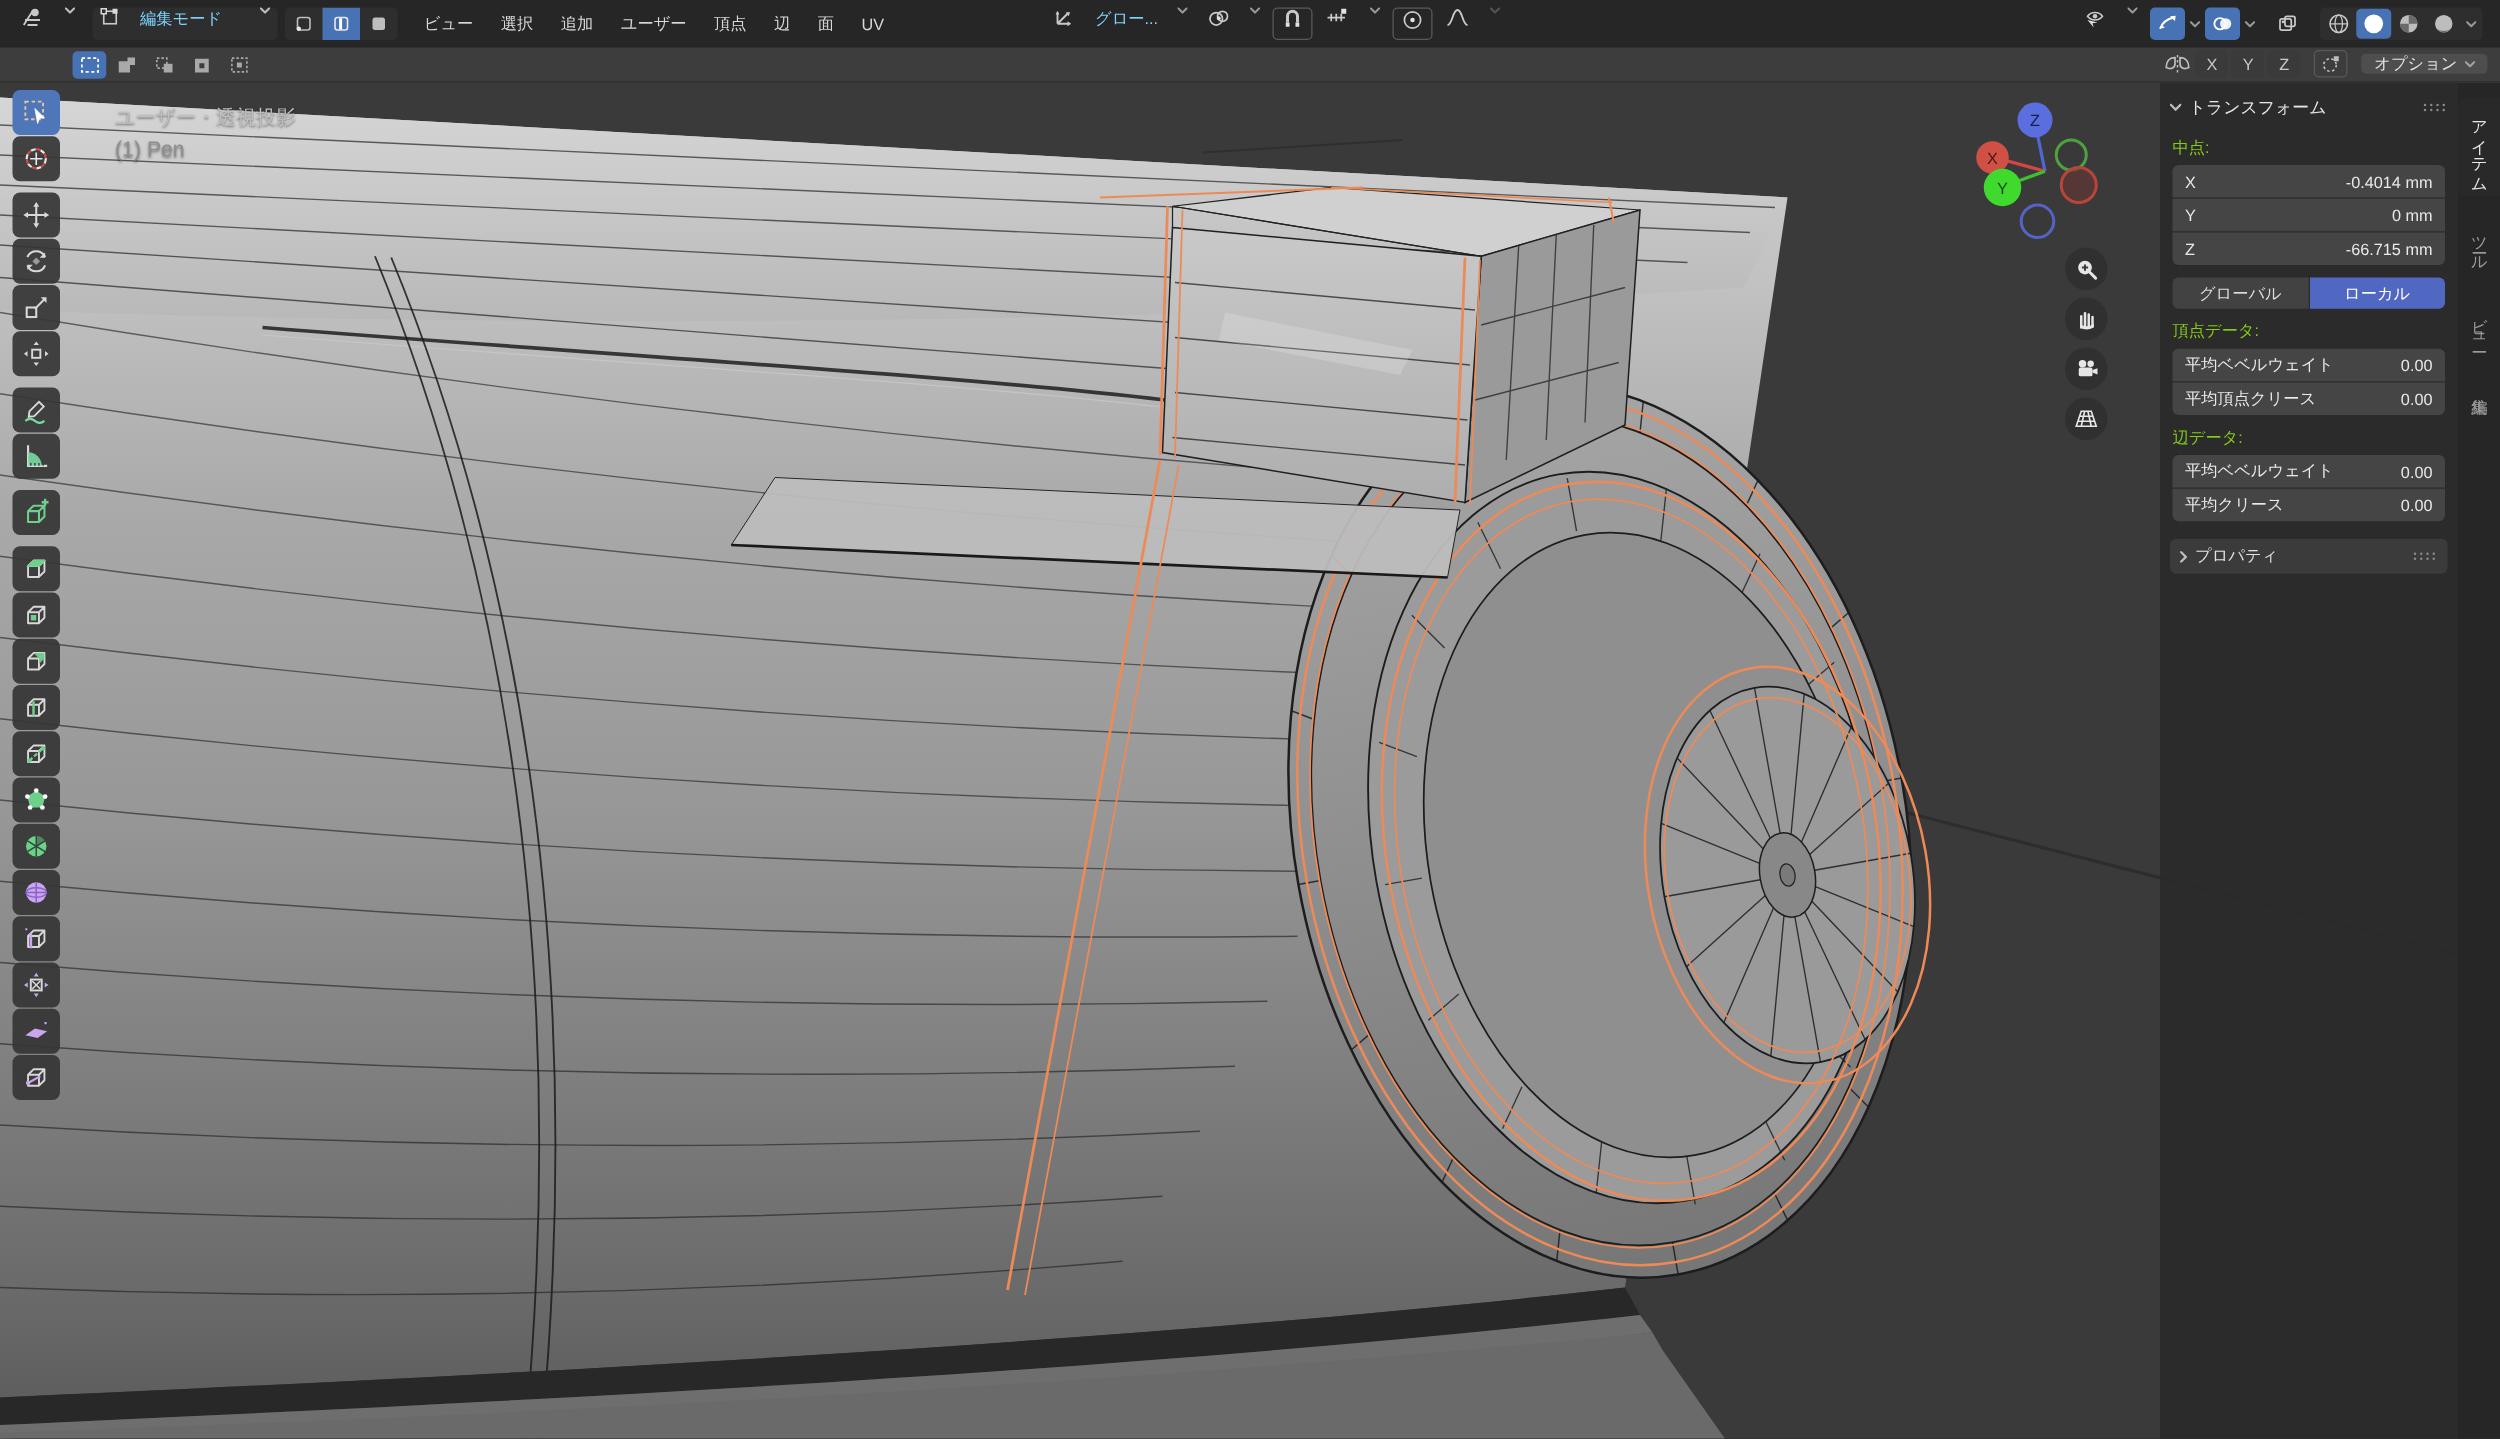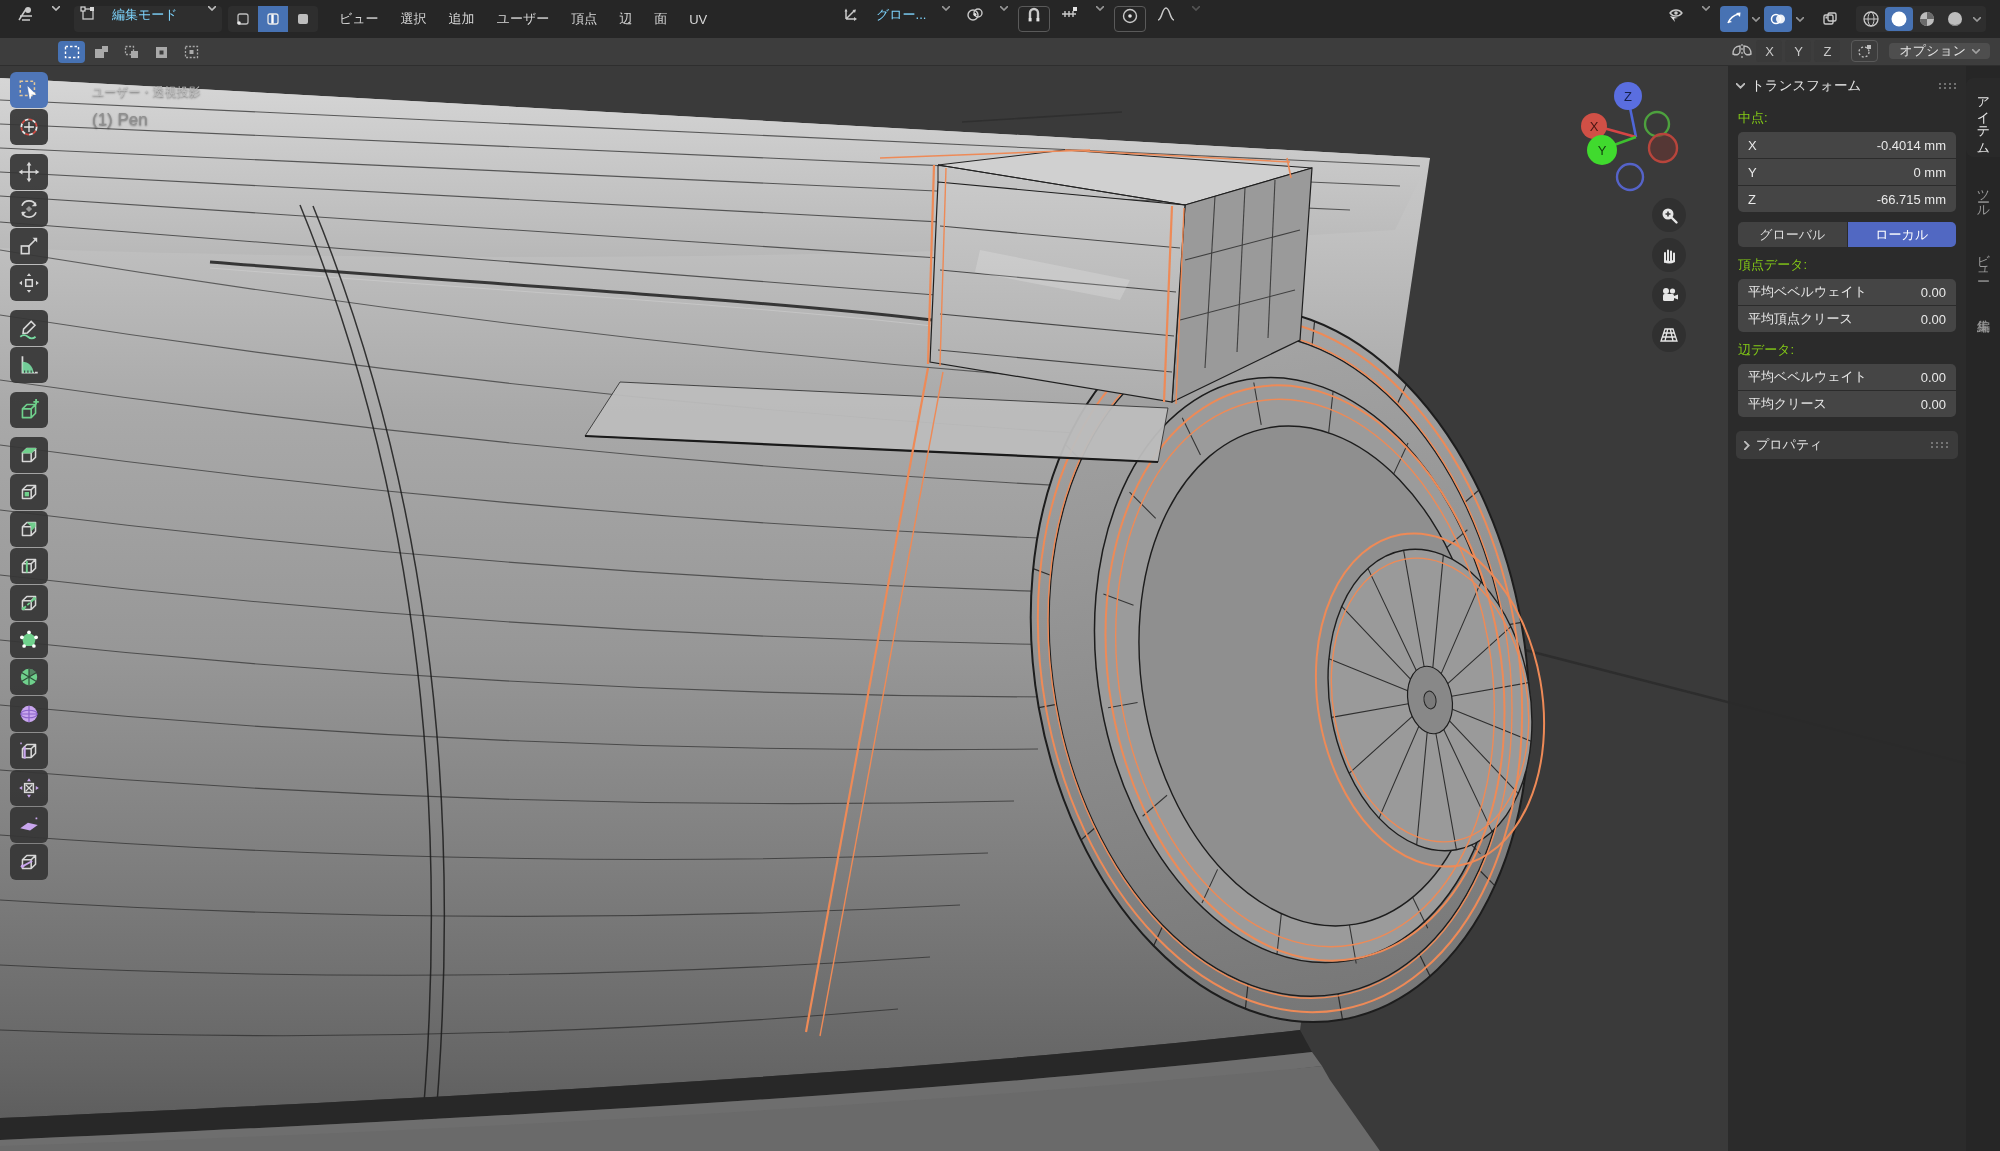--- a/index.html
+++ b/index.html
@@ -42,21 +42,21 @@
 
   
   .toolbar { position:absolute; left:10px; top:72px; z-index:5; display:flex; flex-direction:column; gap:1px; }
   .tgap { height:7px; }
   .tool { width:38px; height:36px; background:rgba(53,53,53,.92); border-radius:6px;
           display:flex; align-items:center; justify-content:center; }
   .tool.active { background:#4f76b8; }
   .tool svg { width:24px; height:24px; }
 
   
-  .vp-label { position:absolute; left:92px; top:84px; color:#c0c0c0; font-size:12px; z-index:3;
+  .vp-label { position:absolute; left:92px; top:84px; color:#c0c0c0; font-size:16px; z-index:3;
               text-shadow:0 1px 2px rgba(0,0,0,.55); }
   .vp-sublabel { position:absolute; left:92px; top:110px; color:#8f8f8f; font-size:17px; z-index:3;
               text-shadow:0 1px 2px rgba(0,0,0,.5); }
   .navgizmo { position:absolute; left:1580px; top:76px; z-index:4; }
   .navbtns { position:absolute; left:1652px; top:198px; z-index:4; display:flex; flex-direction:column; gap:6px; }
   .navbtn { width:34px; height:34px; border-radius:50%; background:rgba(40,40,40,.55);
             display:flex; align-items:center; justify-content:center; }
 
   
   .sidebar { position:absolute; left:1728px; top:66px; width:238px; height:1085px;

